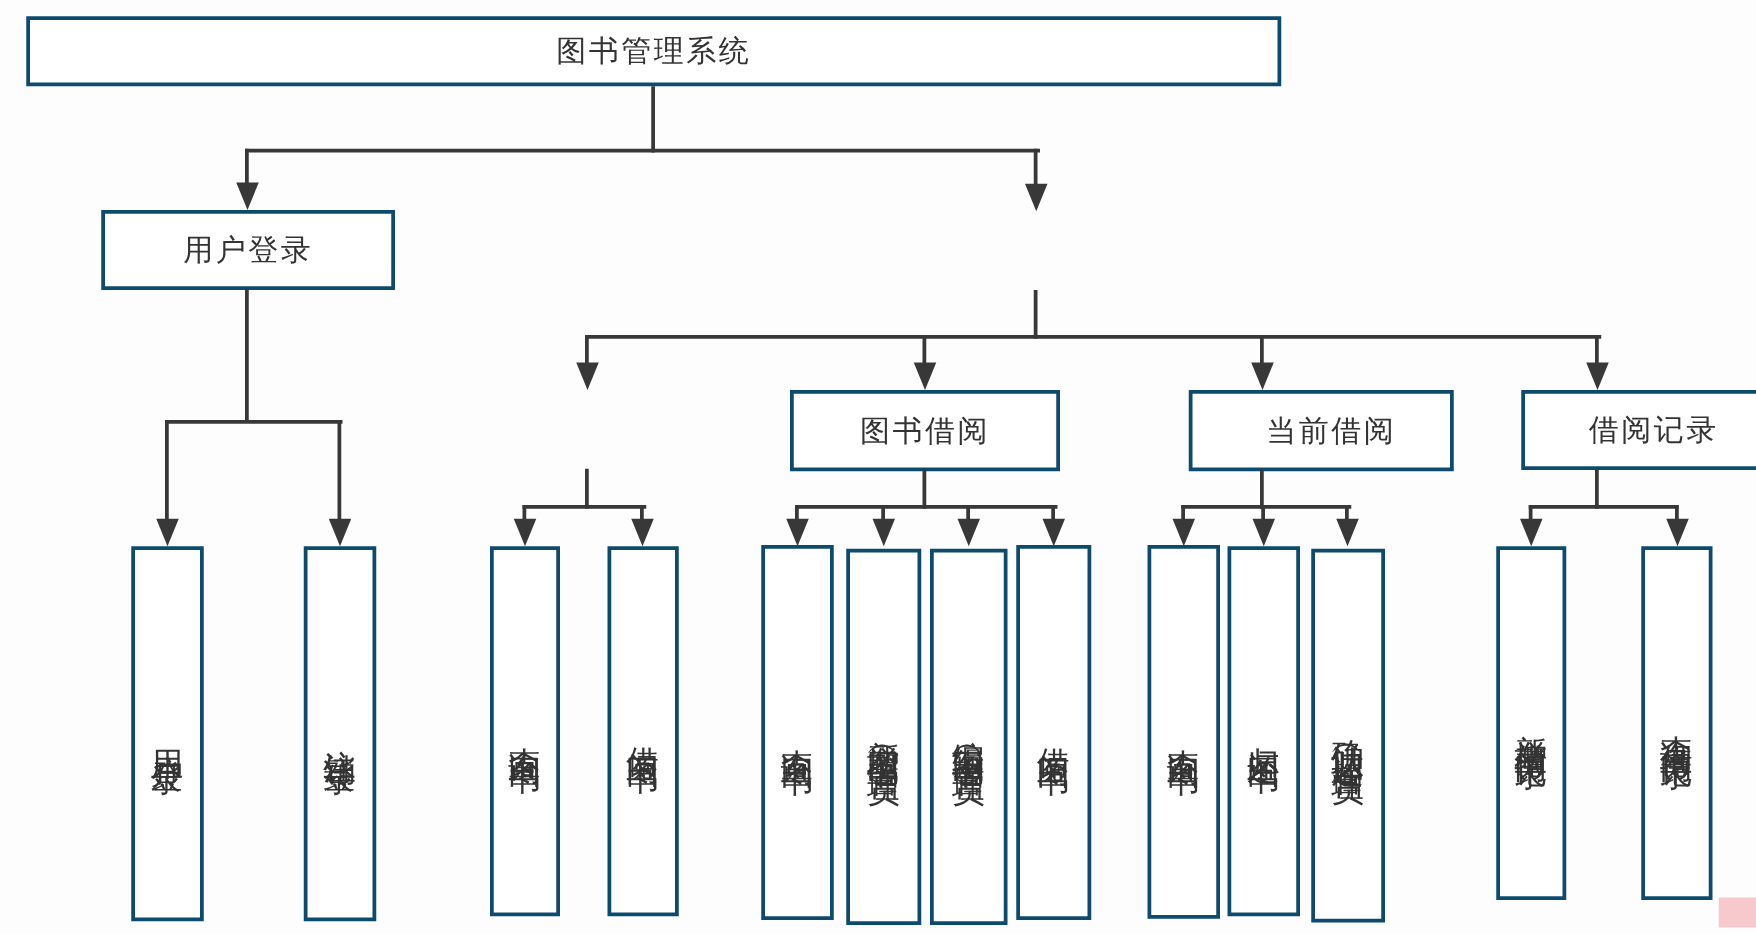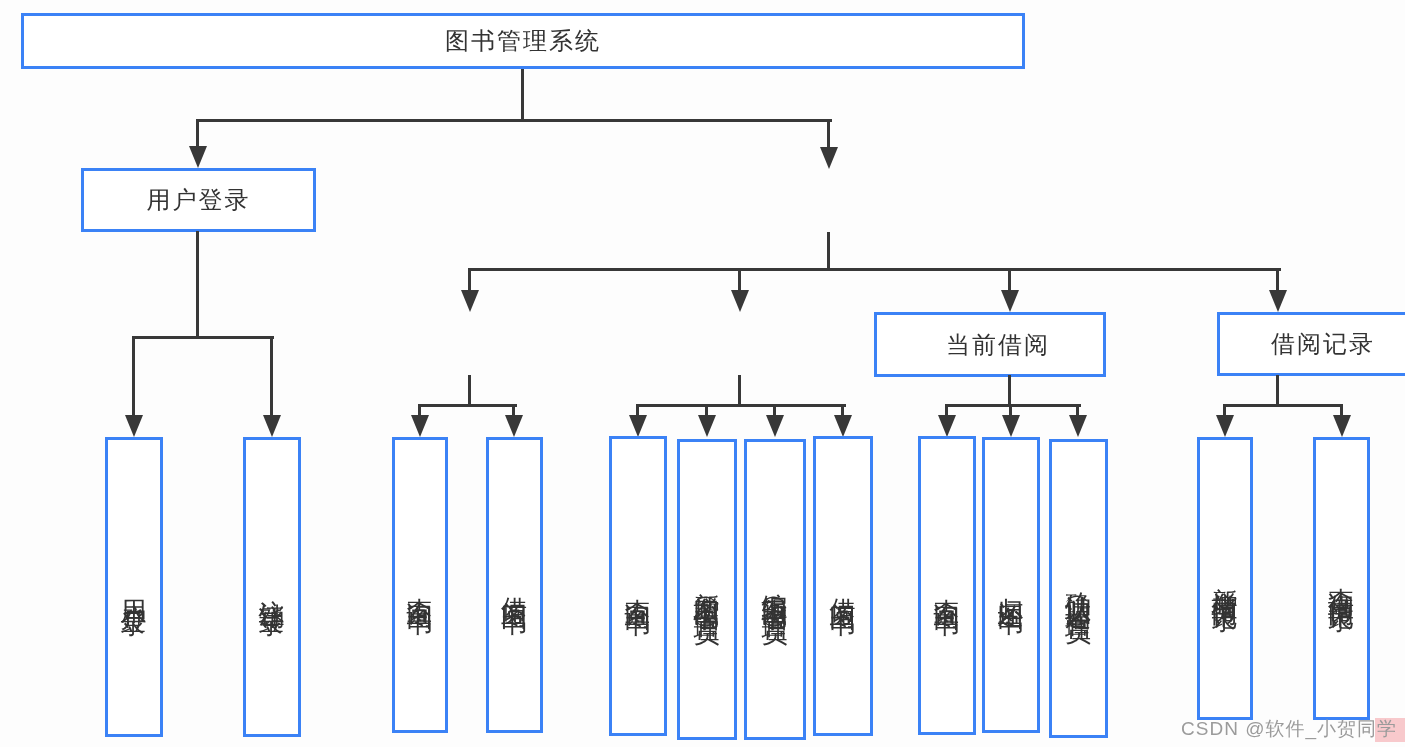--- a/index.html
+++ b/index.html
@@ -7,21 +7,21 @@
     position:relative;
     width:1405px;height:747px;
     background:#fdfdfd;
     overflow:hidden;
     font-family:"Liberation Sans","DejaVu Sans",sans-serif;
     color:#333333;
   }
   .box{
     position:absolute;
     box-sizing:border-box;
-    border:3px solid #3b82f6;
+    border:3px solid #0c4a6e;
     background:#ffffff;
     display:flex;
     align-items:center;
     justify-content:center;
     color:#333333;
   }
   .hbox{font-size:24px;letter-spacing:2px;white-space:nowrap;}
   .vbox{
     writing-mode:vertical-rl;
     text-orientation:mixed;
@@ -80,21 +80,24 @@
   <div class="h" style="left:468px;top:268px;width:813px;"></div>
   <div class="v" style="left:468px;top:268px;height:26px;"></div>
   <div class="arrow" style="left:461px;top:290px;"></div>
   <div class="v" style="left:738px;top:268px;height:26px;"></div>
   <div class="arrow" style="left:731px;top:290px;"></div>
   <div class="v" style="left:1008px;top:268px;height:26px;"></div>
   <div class="arrow" style="left:1001px;top:290px;"></div>
   <div class="v" style="left:1276px;top:268px;height:26px;"></div>
   <div class="arrow" style="left:1269px;top:290px;"></div>
 
-  <div class="box hbox" style="left:874px;top:312px;width:232px;height:65px;padding-left:16px;">
+  <div class="box hbox" style="left:632px;top:312px;width:216px;height:65px;">
+    <span>图书借阅</span>
+  </div>
+  <div class="box hbox" style="left:951px;top:312px;width:212px;height:65px;padding-left:16px;">
     <span>当前借阅</span>
   </div>
   <div class="box hbox" style="left:1172px;top:312px;width:212px;height:64px;margin-left:45px;">
     <span>借阅记录</span>
   </div>
 
   <div class="v" style="left:468px;top:375px;height:32px;"></div>
   <div class="h" style="left:418px;top:404px;width:99px;"></div>
   <div class="v" style="left:418px;top:404px;height:15px;"></div>
   <div class="arrow" style="left:411px;top:415px;"></div>
@@ -166,17 +169,14 @@
   </div>
 
   <div class="box vbox" style="left:1197px;top:437px;width:56px;height:283px;">
     <span>新增借阅记录</span>
   </div>
   <div class="box vbox" style="left:1313px;top:437px;width:57px;height:283px;">
     <span>查询借阅记录</span>
   </div>
 
   <div id="watermark-highlight"></div>
-  <div id="watermark">
-    <span>CSDN @软件_小贺同学</span>
-  </div>
 
 </div>
 
 </body></html>

